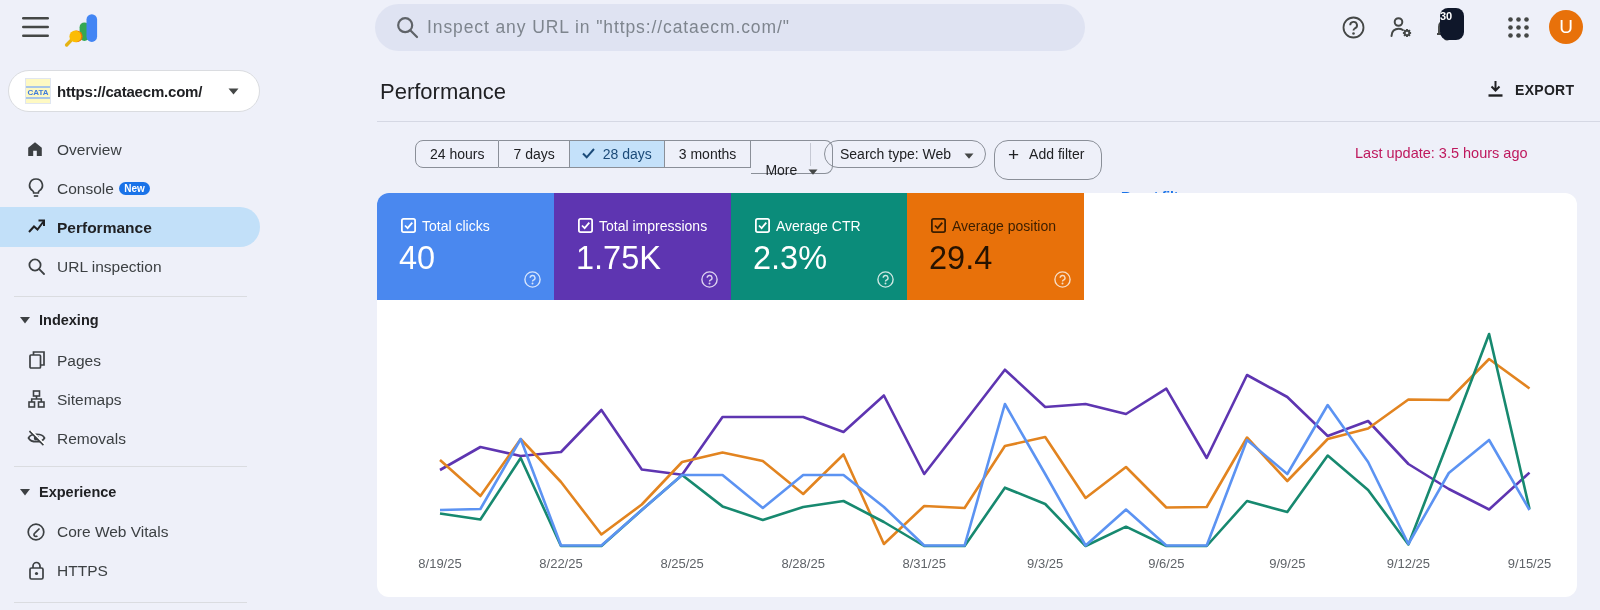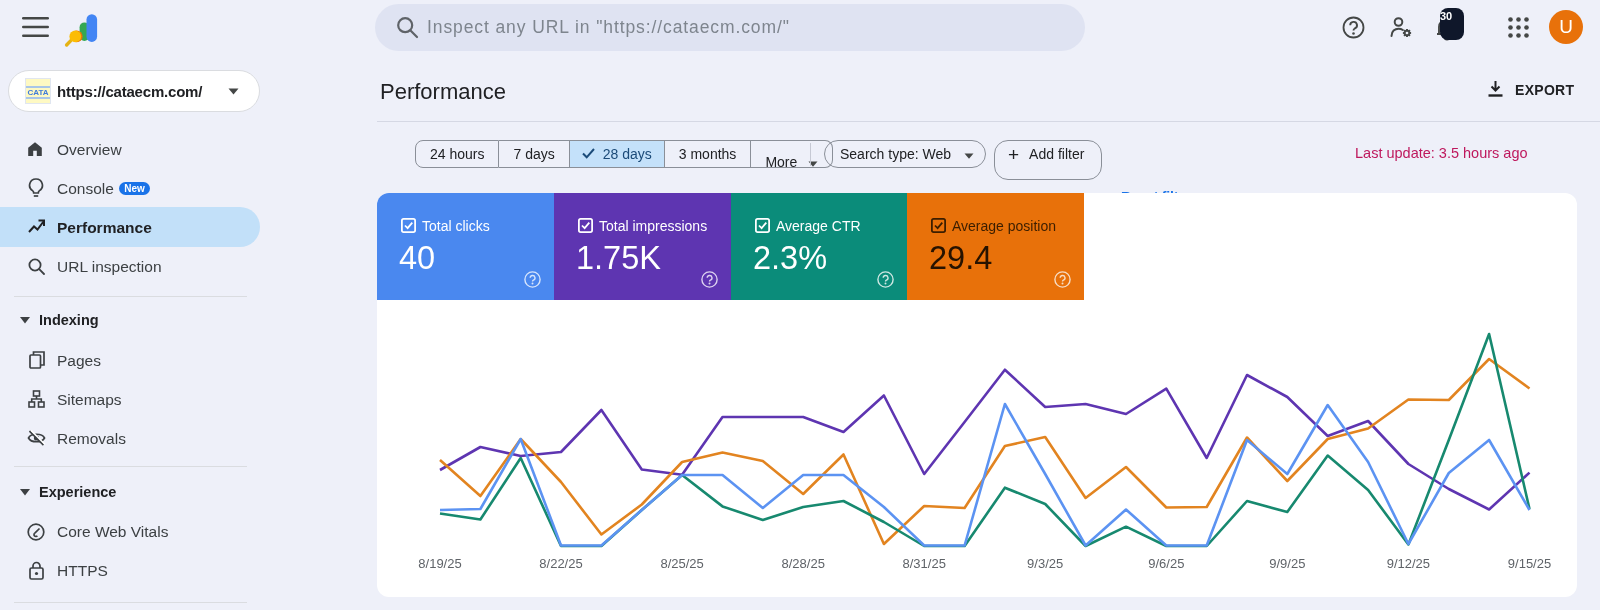--- a/index.html
+++ b/index.html
@@ -176,21 +176,21 @@
   <div class="abs" style="left:1515px;top:82px;font-size:14px;font-weight:bold;color:#202124;letter-spacing:0.3px;">EXPORT</div>
   <div class="abs" style="left:377px;top:121px;width:1223px;height:1px;background:#d5d8e4;"></div>
 
   <div class="abs" style="left:377px;top:140px;height:28px;display:flex;font-size:14px;color:#202124;margin-left:38px;">
     <div style="border:1px solid #8a8f98;border-radius:8px 0 0 8px;padding:0 14px;line-height:26px;">24 hours</div>
     <div style="border:1px solid #8a8f98;border-left:none;padding:0 14px;line-height:26px;">7 days</div>
     <div style="border:1px solid #8a8f98;border-left:none;padding:0 12px;line-height:26px;background:#c4e1fa;white-space:nowrap;color:#1b4b79;"><svg width="13" height="11" viewBox="0 0 13 11" style="margin-right:8px;">
           <path d="M1 5.5 L4.7 9.3 L12 1" fill="none" stroke="#1b4b79" stroke-width="2"></path>
         </svg>28 days</div>
     <div style="border:1px solid #8a8f98;border-left:none;padding:0 14px;line-height:26px;">3 months</div>
-    <div style="border:1px solid #8a8f98;border-left:none;border-radius:0 8px 8px 0;padding:8px 14px;line-height:26px;white-space:nowrap;">More<svg width="10" height="6" viewBox="0 0 10 6" style="margin-left:11px;">
+    <div style="border:1px solid #8a8f98;border-left:none;border-radius:0 8px 8px 0;padding:16px 14px;line-height:26px;white-space:nowrap;">More<svg width="10" height="6" viewBox="0 0 10 6" style="margin-left:11px;">
           <path d="M0.5 0.5 h9 l-4.5 5.2 z" fill="#444746"></path>
         </svg></div>
   </div>
   <div class="abs" style="left:810px;top:143px;width:1px;height:23px;background:#c6c9d4;"></div>
 
   <div class="abs" style="left:824px;top:140px;width:162px;height:28px;border:1px solid #8a8f98;border-radius:14px;font-size:14px;color:#202124;line-height:26px;padding-left:15px;">Search type: Web<svg width="10" height="6" viewBox="0 0 10 6" style="margin-left:13px;">
         <path d="M0.5 0.5 h9 l-4.5 5.2 z" fill="#444746"></path>
       </svg></div>
 
   <div class="abs" style="left:994px;top:140px;width:108px;height:40px;border:1px solid #8a8f98;border-radius:14px;font-size:14px;color:#202124;line-height:26px;padding-left:13px;"><span style="font-size:19px;vertical-align:-2px;font-weight:400;">+</span><span style="margin-left:10px;">Add filter</span></div>

